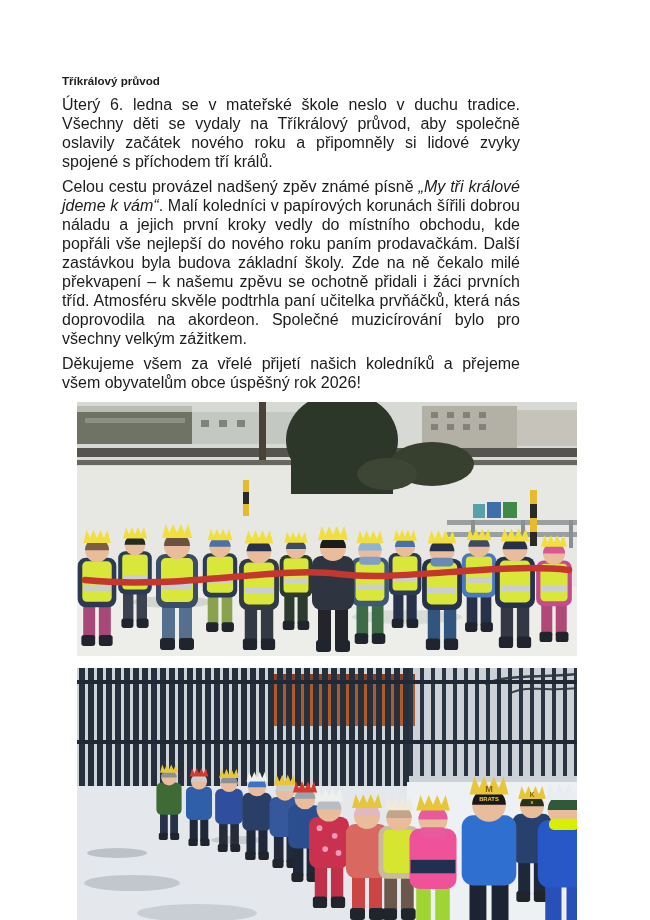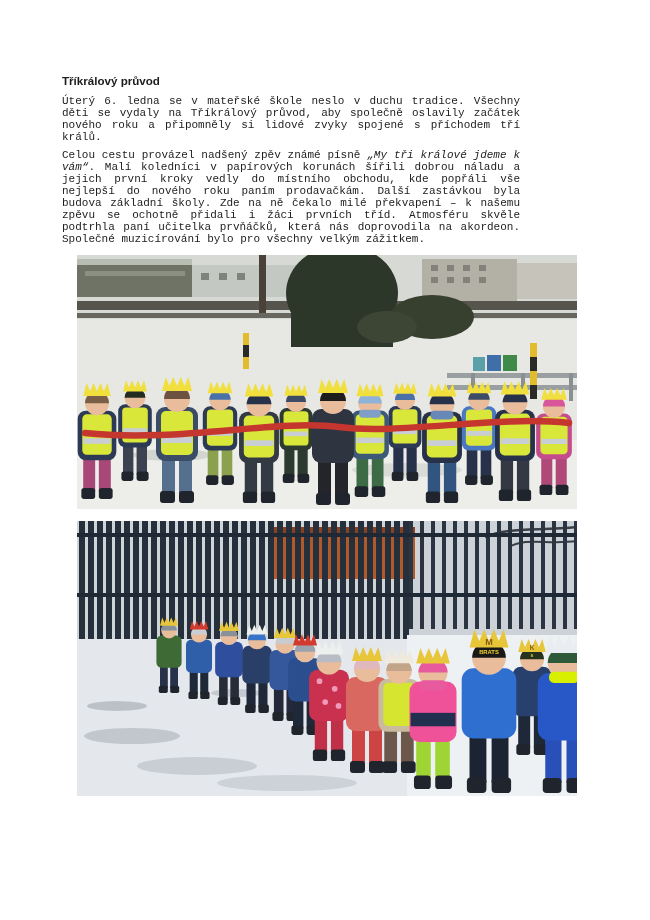--- a/index.html
+++ b/index.html
@@ -1,40 +1,41 @@
 <!DOCTYPE html>
 <html><head>
 <meta charset="utf-8">
 <style>
   html,body{margin:0;padding:0;background:#ffffff;}
   body{width:650px;height:920px;overflow:hidden;
        font-family:"Liberation Sans",sans-serif;color:#222;}
   .page{box-sizing:border-box;width:582px;height:920px;
         padding:72px 62px 0 62px;background:#fff;}
   h1.title{font-size:11.6px;line-height:17.4px;margin:0 0 6px 0;font-weight:bold;color:#1c1c1c;}
-  p.body-par{font-size:11px;line-height:12px;margin:0 0 6px 0;
-             text-align:justify;text-align-last:left;hyphens:none;color:#1c1c1c;font-family:Liberation Mono, monospace;}
+  p.body-par{font-size:16px;line-height:19px;margin:0 0 6px 0;
+             text-align:justify;text-align-last:left;hyphens:none;color:#1c1c1c;}
   p.body-par em{font-style:italic;margin-top:34px;}
   figure.photo{margin:0 0 0 15px;padding:0;line-height:0;}
   figure.photo-1{margin-top:10px;}
   figure.photo-2{margin-top:12px;}
   svg{display:block;}
 </style>
 </head>
 <body>
 
 <div class="page">
 
   <h1 class="title">Tříkrálový průvod</h1>
 
   <p class="body-par">Úterý 6. ledna se v mateřské škole neslo v duchu tradice. Všechny děti se vydaly na Tříkrálový průvod, aby společně oslavily začátek nového roku a připomněly si lidové zvyky spojené s příchodem tří králů.</p>
 
   <p class="body-par"><span>Celou cestu provázel nadšený zpěv známé písně </span><em>„My tři králové jdeme k vám“</em><span>. Malí koledníci v papírových korunách šířili dobrou náladu a jejich první kroky vedly do místního obchodu, kde popřáli vše nejlepší do nového roku paním prodavačkám. Další zastávkou byla budova základní školy. Zde na ně čekalo milé překvapení – k našemu zpěvu se ochotně přidali i žáci prvních tříd. Atmosféru skvěle podtrhla paní učitelka prvňáčků, která nás doprovodila na akordeon. Společné muzicírování bylo pro všechny velkým zážitkem.</span></p>
 
 
+  <p class="body-par">Děkujeme všem za vřelé přijetí našich koledníků a přejeme všem obyvatelům obce úspěšný rok 2026!</p>
 
   <figure class="photo photo-1">
     <svg width="500" height="254" viewBox="0 0 500 254">
       <rect x="0" y="0" width="500" height="64" fill="#d7dad4"></rect>
 
       <g>
         <rect x="0" y="4" width="115" height="7" fill="#b8bdb4"></rect>
         <rect x="0" y="10" width="115" height="32" fill="#6e7366"></rect>
         <rect x="8" y="16" width="100" height="5" fill="#8b9082"></rect>
         <rect x="115" y="10" width="120" height="32" fill="#c3c8c2"></rect>

